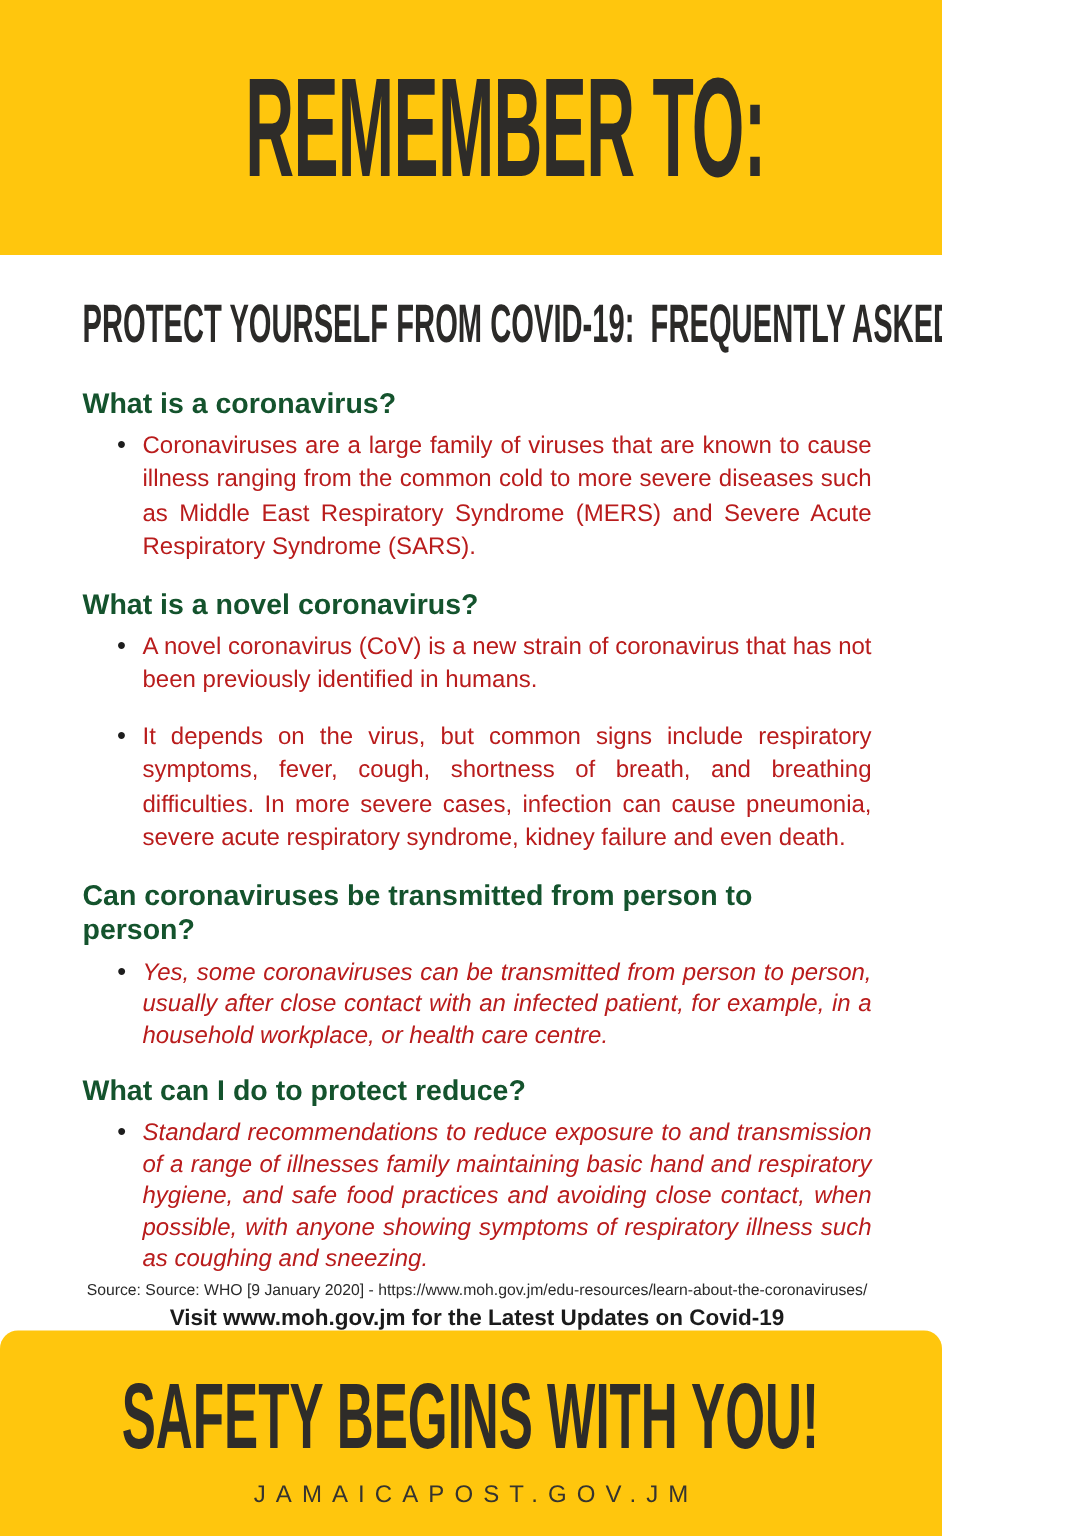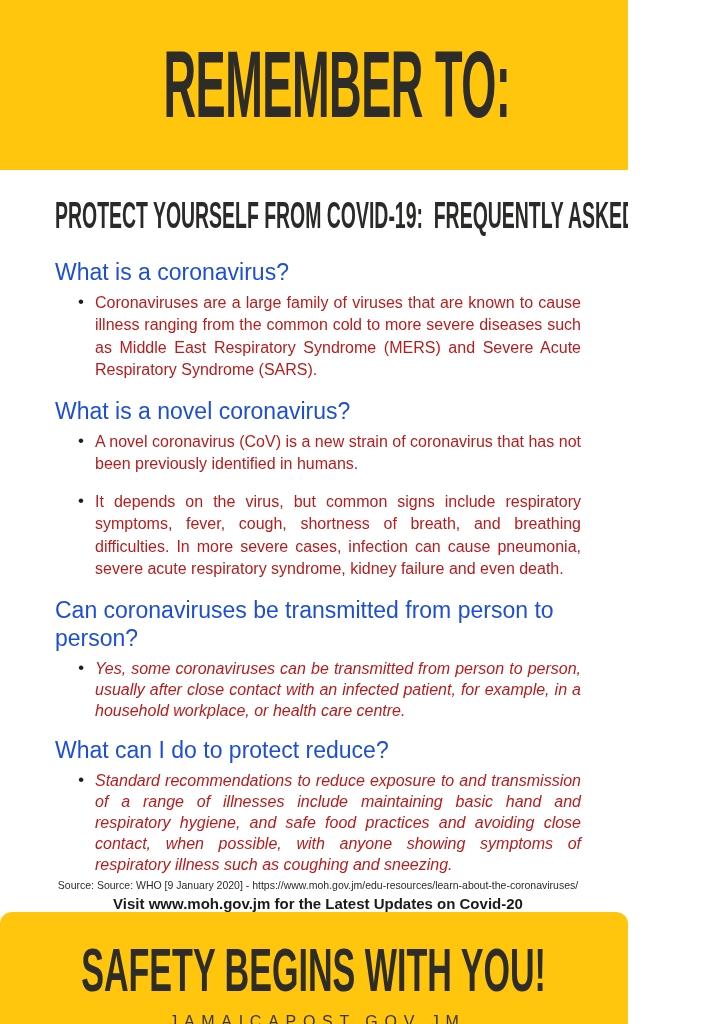--- a/index.html
+++ b/index.html
@@ -41,21 +41,21 @@
     padding:24px 47px 0 55px;
     background:#ffffff;
   }
   .page-title{
     font-size:36px;font-weight:700;color:#2b2a28;
     transform:scaleX(0.54);transform-origin:left center;
     white-space:pre;line-height:1;
     margin:4px 0 24px 0;
   }
   .faq h2{
-    font-size:23px;font-weight:400;color:#1d4ed8;
+    font-size:19px;font-weight:700;color:#14532d;
     margin:0 0 5px 0;line-height:1.25;
   }
   ul.answer{
     margin:0 0 15px 0;
     padding:0 0 0 40px;
     list-style:none;
   }
   ul.answer li{
     font-size:16px;line-height:22.5px;
     color:#b91c1c;
@@ -169,26 +169,26 @@
     <section class="faq">
       <h2>Can coronaviruses be transmitted from person to person?</h2>
       <ul class="answer tight">
           <li>Yes, some coronaviruses can be transmitted from person to person, usually after close contact with an infected patient, for example, in a household workplace, or health care centre.</li>
         </ul>
     </section>
 
     <section class="faq">
       <h2>What can I do to protect reduce?</h2>
       <ul class="answer tight" style="margin-bottom:2px;">
-          <li>Standard recommendations to reduce exposure to and transmission of a range of illnesses include maintaining basic hand and respiratory hygiene, and safe food practices  and avoiding close contact, when possible, with anyone showing symptoms of respiratory illness such as coughing and sneezing.</li>
+          <li>Standard recommendations to reduce exposure to and transmission of a range of illnesses family maintaining basic hand and respiratory hygiene, and safe food practices  and avoiding close contact, when possible, with anyone showing symptoms of respiratory illness such as coughing and sneezing.</li>
         </ul>
     </section>
 
     <p class="source-line">Source: Source: WHO [9 January 2020] - https://www.moh.gov.jm/edu-resources/learn-about-the-coronaviruses/</p>
-    <p class="visit-line">Visit www.moh.gov.jm for the Latest Updates on Covid-20</p>
+    <p class="visit-line">Visit www.moh.gov.jm for the Latest Updates on Covid-19</p>
   </main>
 
   <footer class="bottom band">
     <div class="cond h-safety">SAFETY BEGINS WITH YOU!</div>
     <div class="site">JAMAICAPOST.GOV.JM</div>
   </footer>
 
 </div>
 
 </body></html>

